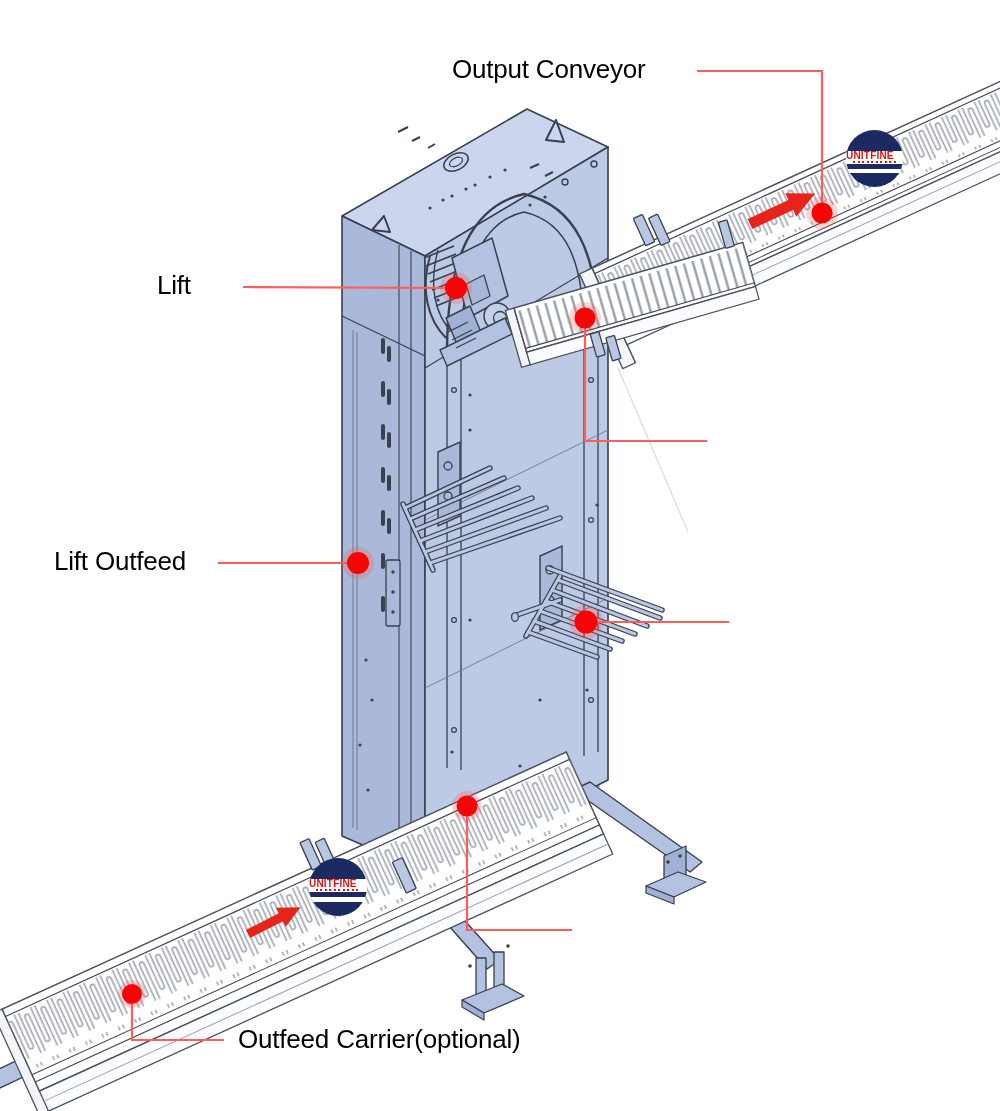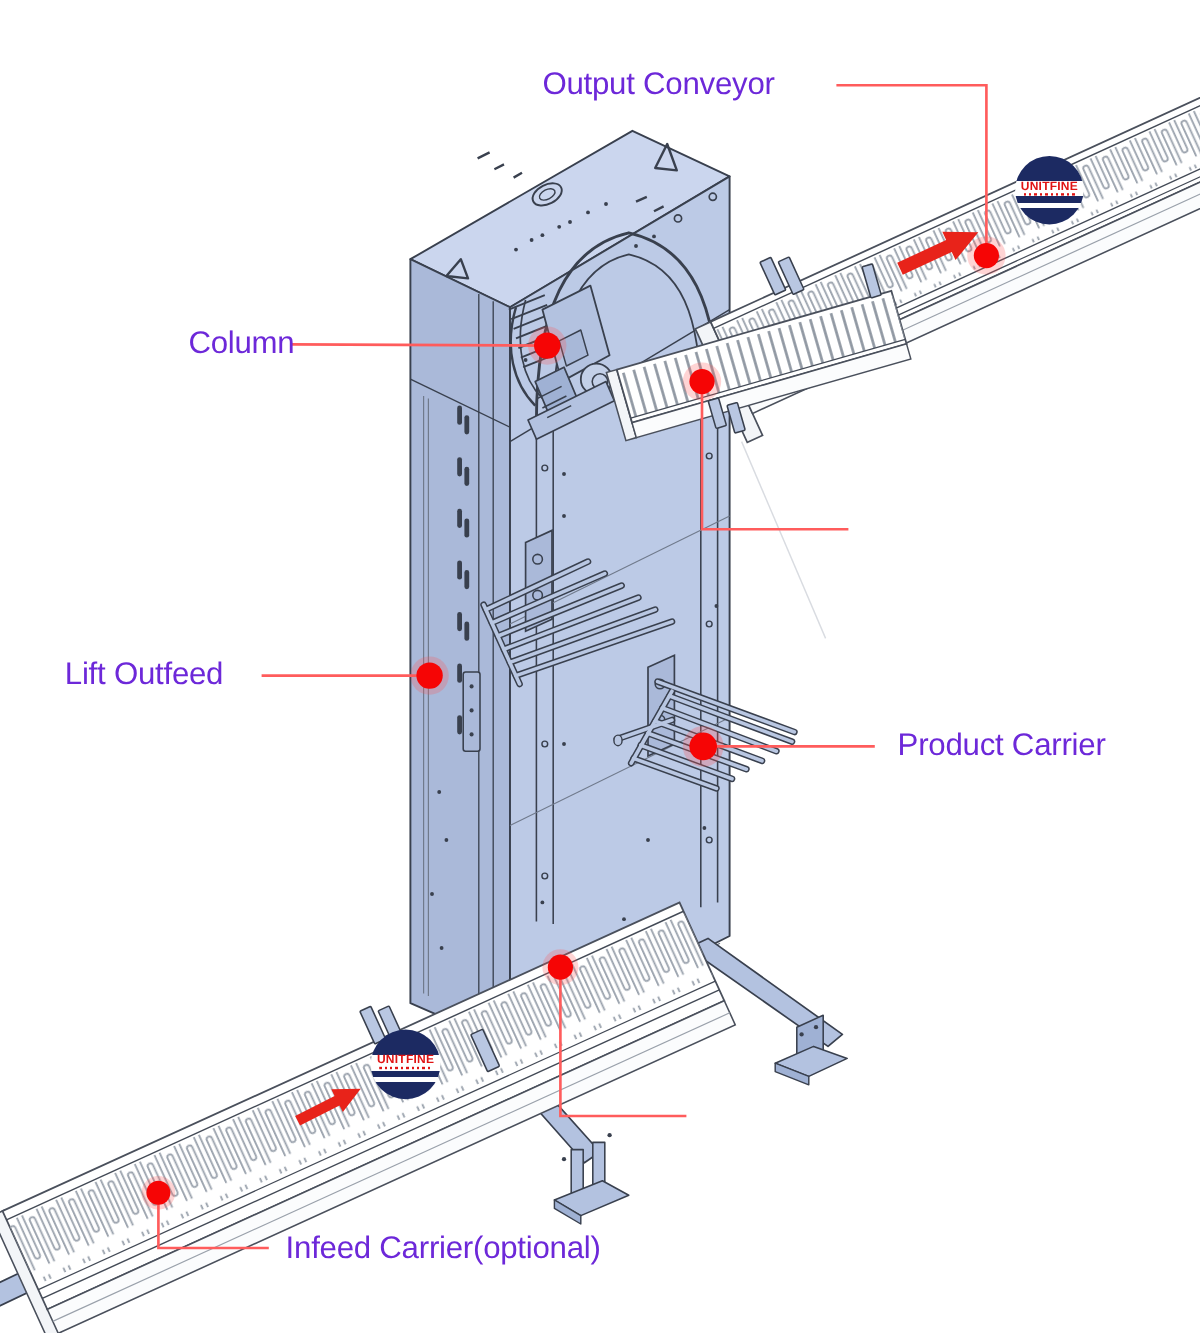--- a/index.html
+++ b/index.html
@@ -1,24 +1,24 @@
 <!DOCTYPE html>
 <html><head>
 <meta charset="utf-8">
 <style>
   html,body{margin:0;padding:0;background:#ffffff;}
   .stage{position:relative;width:1000px;height:1111px;background:#ffffff;overflow:hidden;
          font-family:"Liberation Sans", sans-serif;}
   .stage svg{position:absolute;left:0;top:0;}
   .label{position:absolute;white-space:nowrap;font-size:26px;line-height:1.15;
-         color:#6d28d9;letter-spacing:-0.2px;}
+         color:#000000;letter-spacing:-0.2px;}
   .uf-logo{position:absolute;border-radius:50%;overflow:hidden;
            background:linear-gradient(180deg,#1c2a62 0%,#1c2a62 37%,#ffffff 37%,#ffffff 59%,
                       #1c2a62 59%,#1c2a62 68%,#ffffff 68%,#ffffff 76%,#1c2a62 76%,#1c2a62 100%);}
-  .uf-text{position:absolute;top:37%;left:0;right:0;height:18%;text-align:center;
+  .uf-text{position:absolute;top:37%;left:0;right:0;height:18%;text-align:left;
            color:#e01313;font-weight:700;font-size:10px;letter-spacing:0.2px;line-height:1.0;}
   .uf-dots{position:absolute;top:54%;left:12%;right:12%;height:2px;
            background:repeating-linear-gradient(90deg,#e01313 0 2px,transparent 2px 4.5px);}
 </style>
 </head>
 <body>
 
 <div class="stage">
 
 <svg width="1000" height="1111" viewBox="0 0 1000 1111">
@@ -331,24 +331,23 @@
           <circle cx="467" cy="806" r="10.5" fill="#f60505"></circle>
         </g>
     <g>
           <circle cx="132" cy="994" r="14" fill="#ff5555" opacity="0.25"></circle>
           <circle cx="132" cy="994" r="10" fill="#f60505"></circle>
         </g>
   </g>
 </svg>
 
 <div class="label" style="left:452px;top:55px">Output Conveyor</div>
-<div class="label" style="left:157px;top:271px">Column</div>
+<div class="label" style="left:157px;top:271px">Lift</div>
 <div class="label" style="left:54px;top:547px">Lift Outfeed</div>
-<div class="label" style="left:748px;top:606px">Product Carrier</div>
-<div class="label" style="left:238px;top:1025px">Infeed Carrier(optional)</div>
+<div class="label" style="left:238px;top:1025px">Outfeed Carrier(optional)</div>
 
 <div class="uf-logo" style="left:846px;top:130px;width:57px;height:57px">
   <div class="uf-text">UNITFINE</div>
   <div class="uf-dots"></div>
 </div>
 <div class="uf-logo" style="left:309px;top:858px;width:58px;height:58px">
   <div class="uf-text">UNITFINE</div>
   <div class="uf-dots"></div>
 </div>
 

